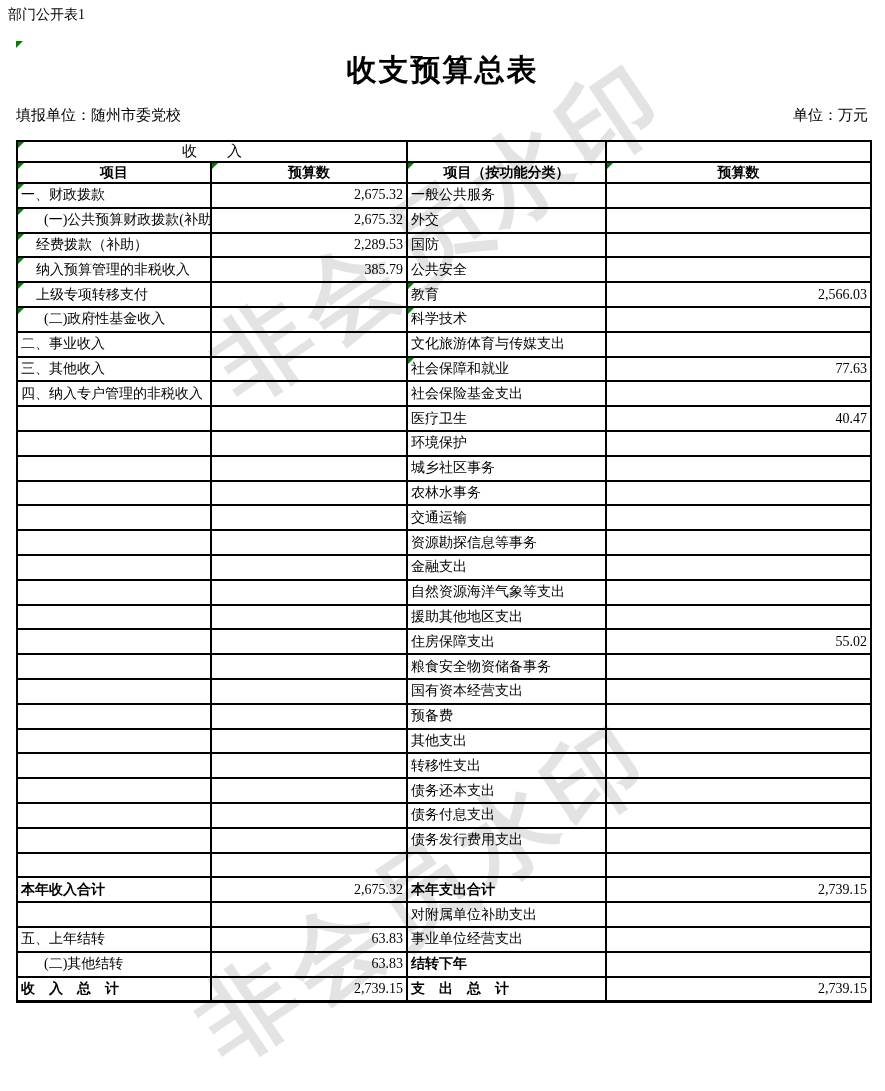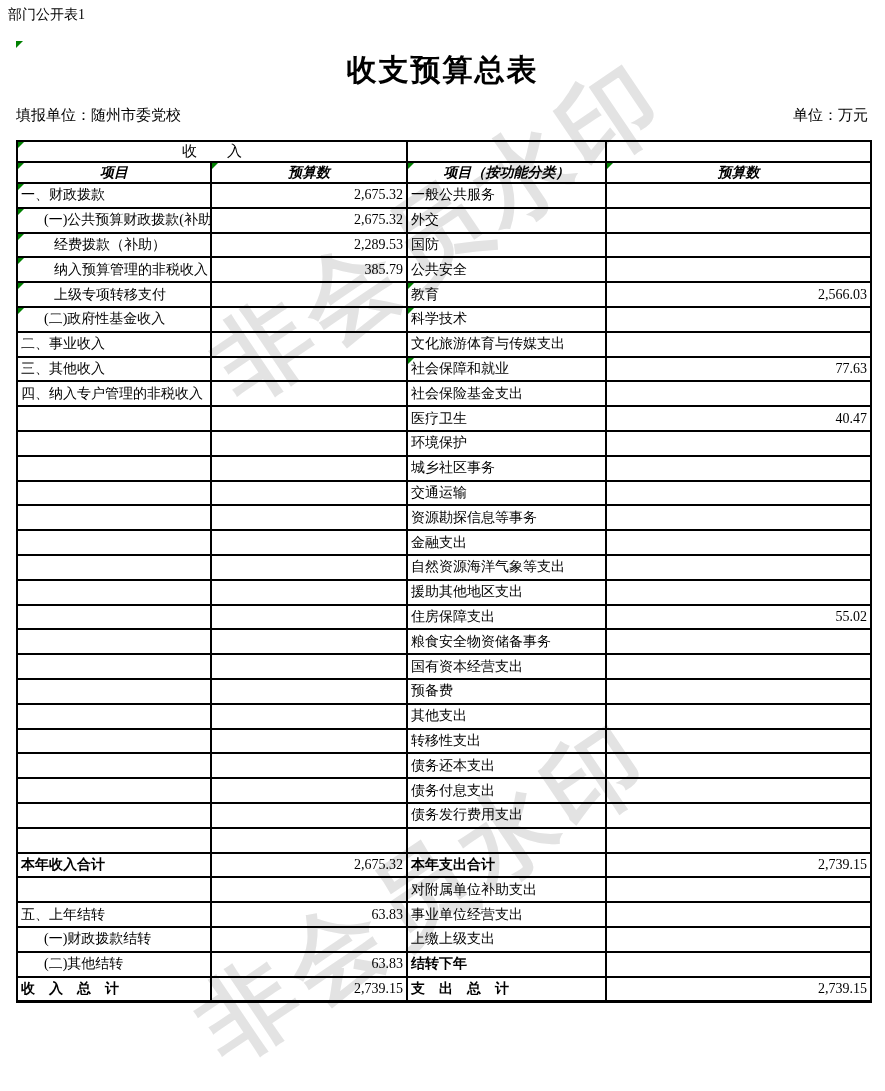--- a/index.html
+++ b/index.html
@@ -35,25 +35,25 @@
     position:absolute;left:16px;top:140px;width:854px;z-index:1;
     border-collapse:collapse;table-layout:fixed;background:transparent;
     font-size:14px;
   }
   table.budget th,table.budget td{
     border:2px solid #000;padding:0 3px;overflow:hidden;white-space:nowrap;
     position:relative;background:transparent;font-weight:normal;
   }
   table.budget{border:2px solid #000;border-bottom-width:3px;}
   thead tr.r1 th{height:17px;font-weight:normal;text-align:center;font-size:15px;}
-  thead tr.r2 th{height:19px;font-weight:bold;text-align:center;font-style:italic;}
+  thead tr.r2 th{height:19px;font-weight:bold;text-align:center;}
   tbody td{height:22.8px;}
   td.item{text-align:left;padding-left:4px;}
   td.item.ind1{padding-left:26px;}
-  td.item.ind2{padding-left:36px;}
+  td.item.ind2{padding-left:18px;}
   td.item.tot{font-weight:bold;text-align:left;padding-left:3px;border-radius:11px;}
   td.num{text-align:right;padding-right:3px;}
   .tri{
     position:absolute;left:0;top:0;width:0;height:0;display:block;
     border-top:6px solid #008000;border-right:6px solid transparent;
   }
 </style>
 </head>
 <body>
 
@@ -161,20 +161,26 @@
         </tr>
         <tr>
           <td class="item"></td>
           <td class="num"></td>
           <td class="item">城乡社区事务</td>
           <td class="num"></td>
         </tr>
         <tr>
           <td class="item"></td>
           <td class="num"></td>
+          <td class="item">农林水事务</td>
+          <td class="num"></td>
+        </tr>
+        <tr>
+          <td class="item"></td>
+          <td class="num"></td>
           <td class="item">交通运输</td>
           <td class="num"></td>
         </tr>
         <tr>
           <td class="item"></td>
           <td class="num"></td>
           <td class="item">资源勘探信息等事务</td>
           <td class="num"></td>
         </tr>
         <tr>
@@ -267,26 +273,20 @@
           <td class="item">对附属单位补助支出</td>
           <td class="num"></td>
         </tr>
         <tr>
           <td class="item">五、上年结转</td>
           <td class="num">63.83</td>
           <td class="item">事业单位经营支出</td>
           <td class="num"></td>
         </tr>
         <tr>
-          <td class="item ind1">(一)财政拨款结转</td>
-          <td class="num"></td>
-          <td class="item">上缴上级支出</td>
-          <td class="num"></td>
-        </tr>
-        <tr>
           <td class="item ind1">(二)其他结转</td>
           <td class="num">63.83</td>
           <td class="item tot">结转下年</td>
           <td class="num"></td>
         </tr>
         <tr>
           <td class="item tot">收　入　总　计</td>
           <td class="num">2,739.15</td>
           <td class="item tot">支　出　总　计</td>
           <td class="num">2,739.15</td>

